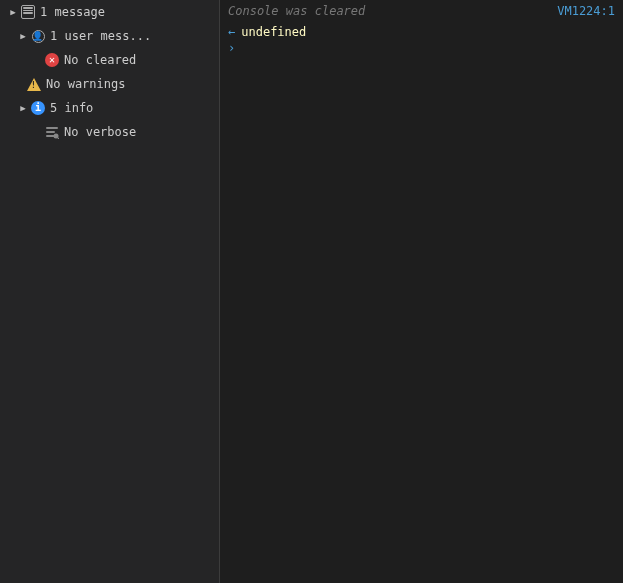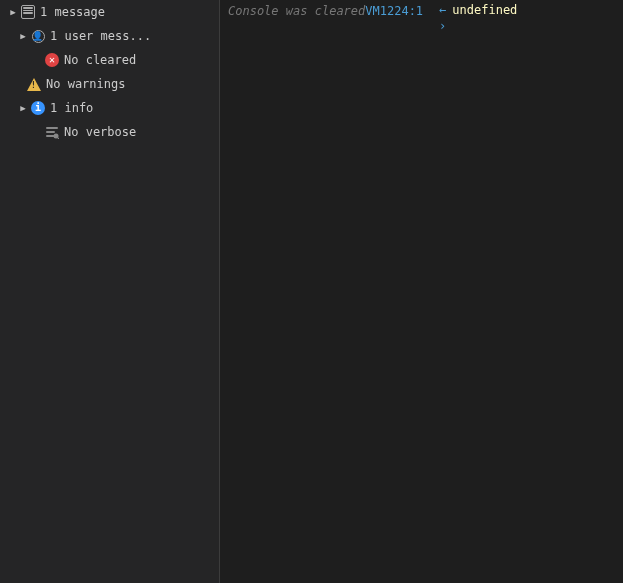--- a/index.html
+++ b/index.html
@@ -141,20 +141,21 @@
       font-size: 10px;
       font-weight: bold;
       line-height: 1;
     }
 
     
     .main-panel {
       flex: 1;
       background: #1e1e1e;
       display: flex;
+      flex-direction: column;
       overflow: hidden;
     }
 
     .console-header {
       display: flex;
       align-items: center;
       padding: 4px 8px;
       height: 22px;
       color: #888;
       font-style: italic;
@@ -240,21 +241,21 @@
       <div class="icon-warning"></div>
     </div>
     <span class="item-label">No warnings</span>
   </div>
 
   <div class="sidebar-item" style="padding-left:16px;">
     <div class="chevron expanded"></div>
     <div class="item-icon">
       <div class="icon-info">i</div>
     </div>
-    <span class="item-label">1 info</span>
+    <span class="item-label">5 info</span>
   </div>
 
   <div class="sidebar-item" style="padding-left:30px;">
     <div class="chevron empty"></div>
     <div class="item-icon">
       <svg viewBox="0 0 14 14" width="14" height="14">
         <rect x="1" y="2" width="12" height="2" rx="1" fill="#888"></rect>
         <rect x="1" y="6" width="9" height="2" rx="1" fill="#888"></rect>
         <rect x="1" y="10" width="10" height="2" rx="1" fill="#888"></rect>
         <circle cx="11" cy="11" r="2.5" fill="#888"></circle>

